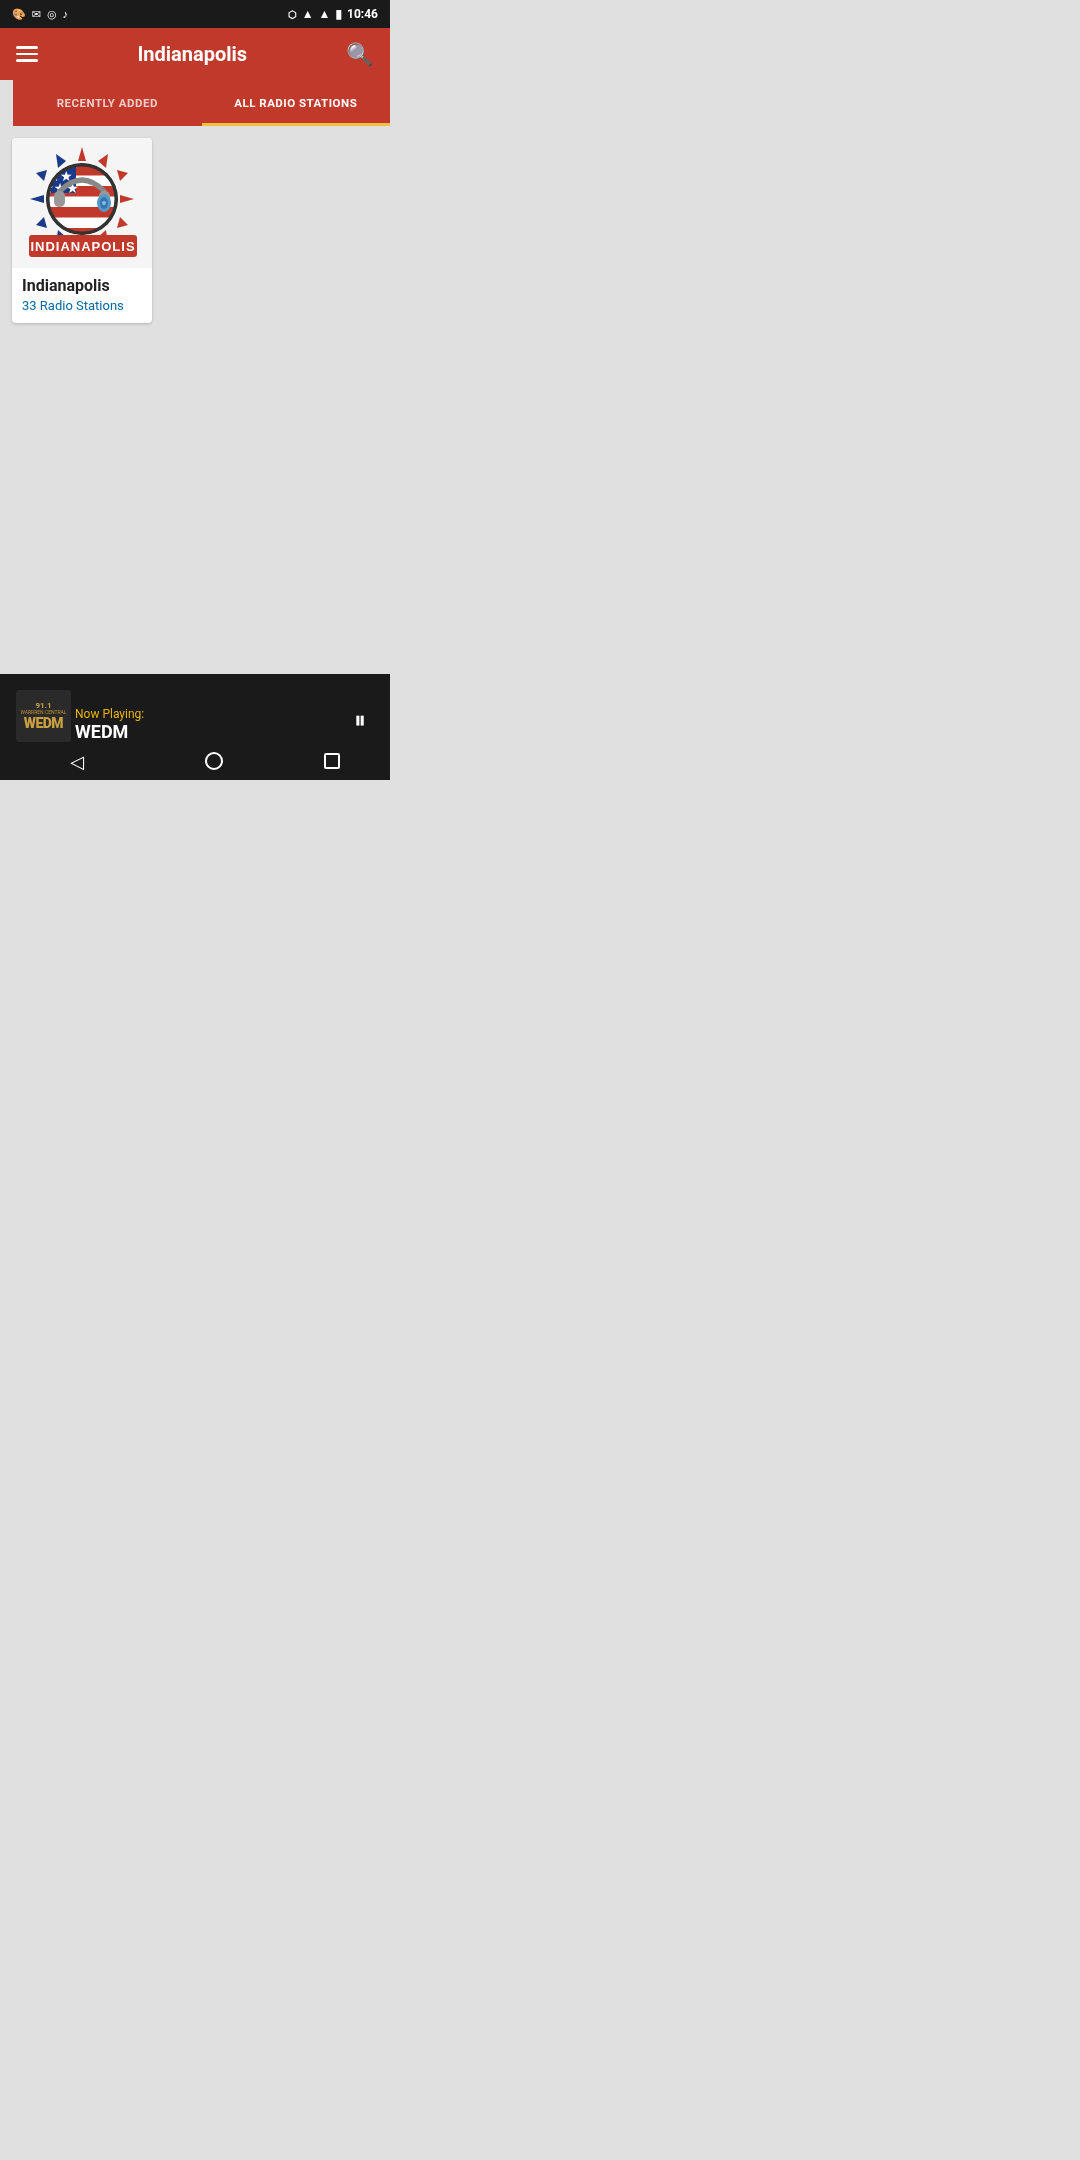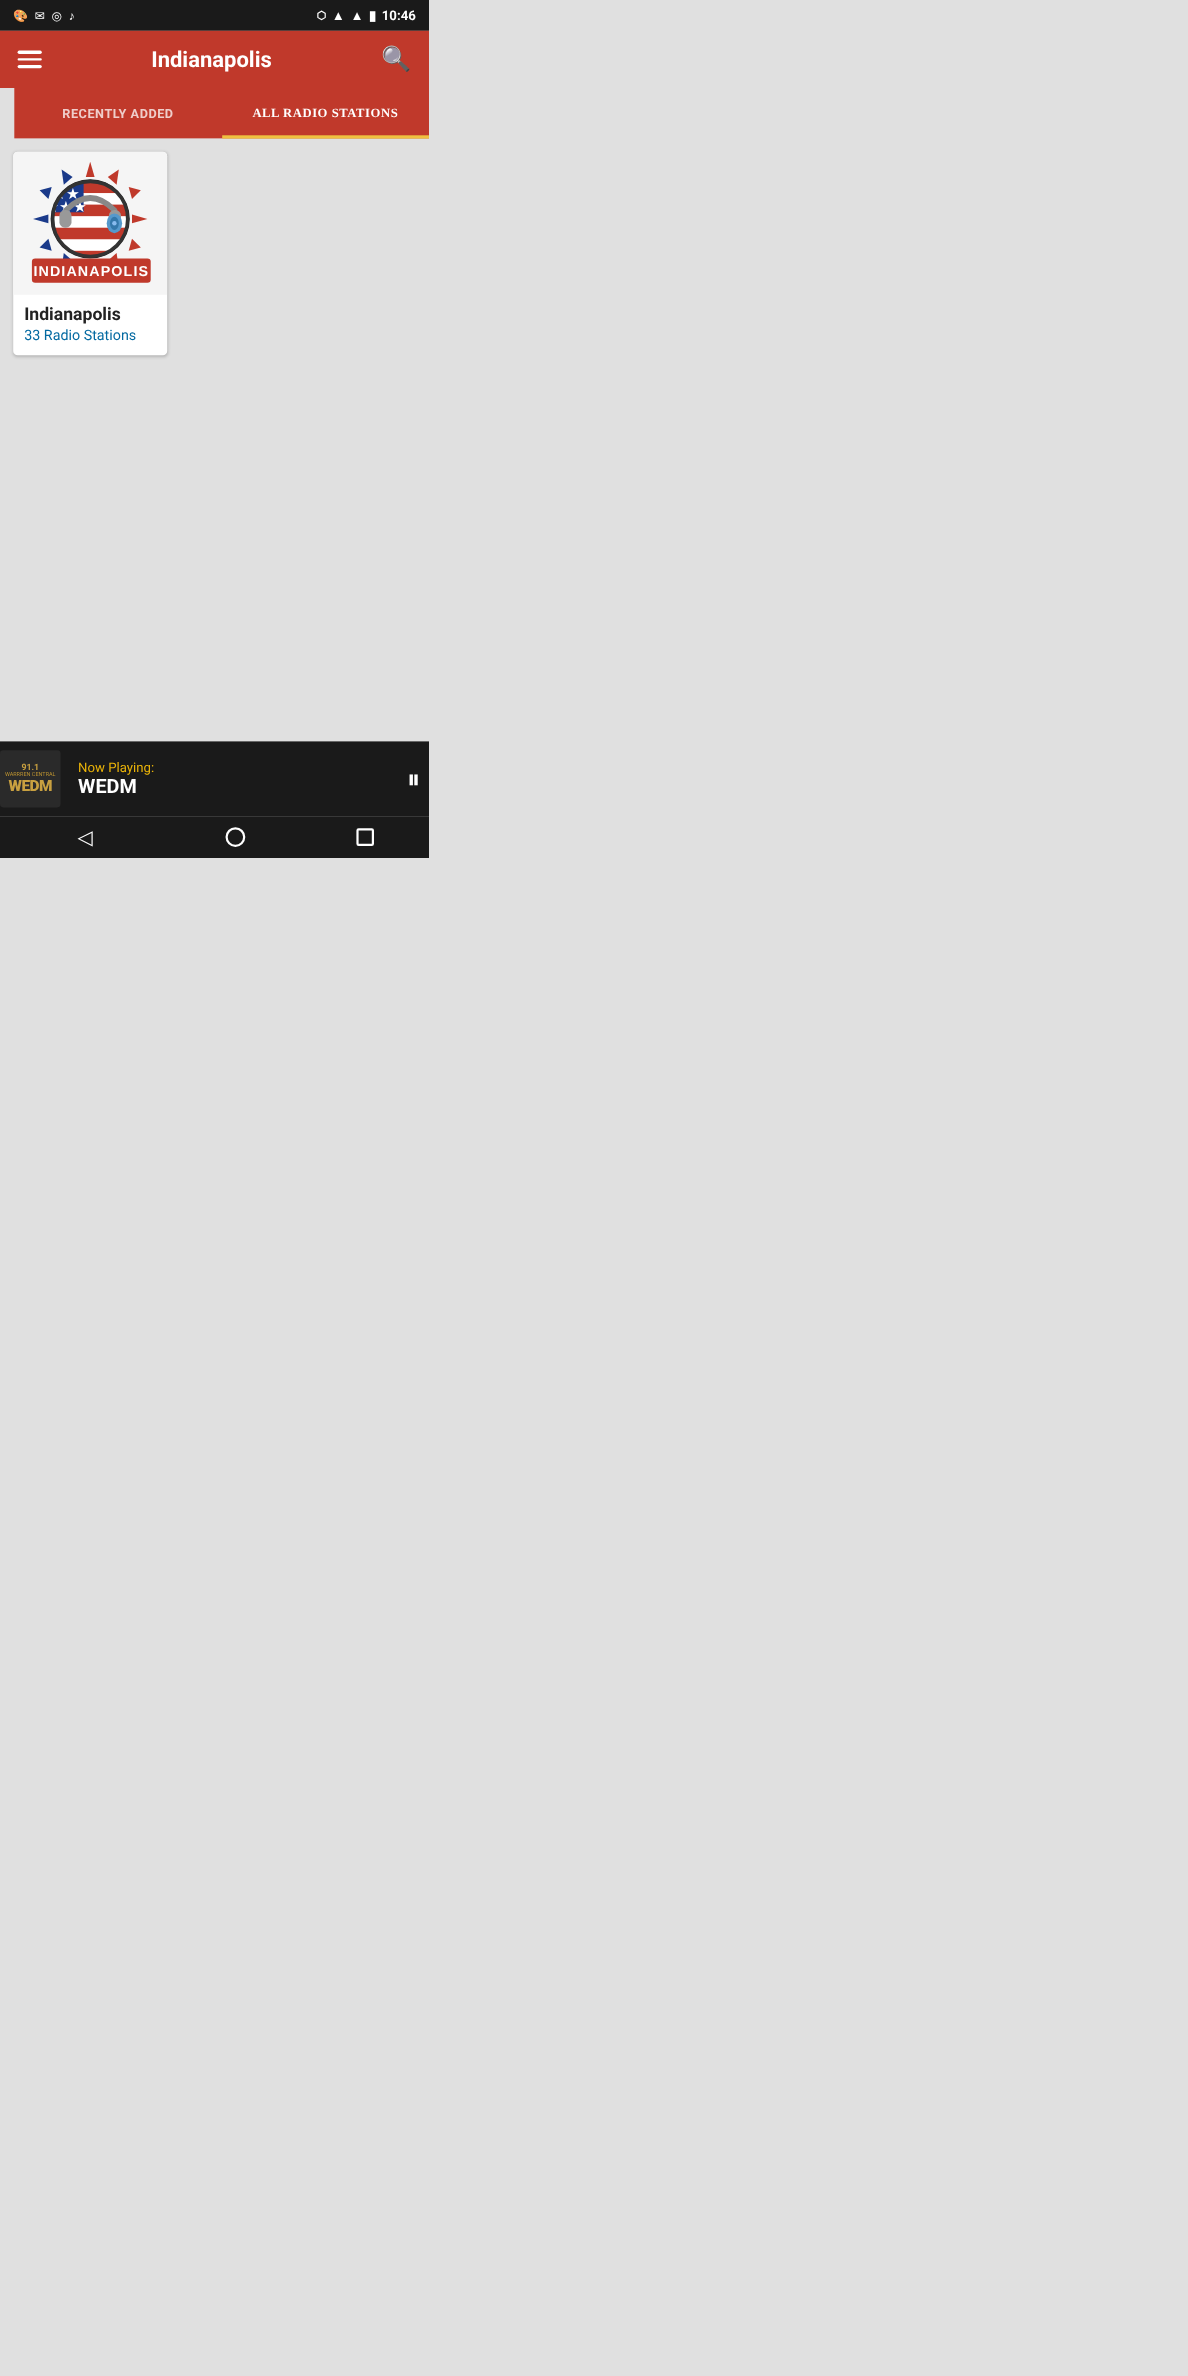--- a/index.html
+++ b/index.html
@@ -89,21 +89,20 @@
       color: white;
       font-size: 11.5px;
       font-weight: bold;
       letter-spacing: 0.5px;
       cursor: pointer;
       position: relative;
       opacity: 0.75;
     }
     .tab.active {
       opacity: 1;
-      font-family: Liberation Serif, serif;
     }
     .tab.active::after {
       content: '';
       position: absolute;
       bottom: 0;
       left: 0;
       right: 0;
       height: 3px;
       background: #f0c040;
     }
@@ -151,23 +150,23 @@
     .station-card-count {
       font-size: 13px;
       color: #0369a1;
     }
 
     
     .now-playing {
       background: #1a1a1a;
       height: 68px;
       display: flex;
-      align-items: center;
-      padding: 0 0;
-      gap: 16px;
+      align-items: flex-end;
+      padding: 0 16px;
+      gap: 4px;
       position: absolute;
       bottom: 38px;
       left: 0;
       right: 0;
     }
     .now-playing-logo {
       width: 55px;
       height: 52px;
       background: #2a2a2a;
       border-radius: 3px;

